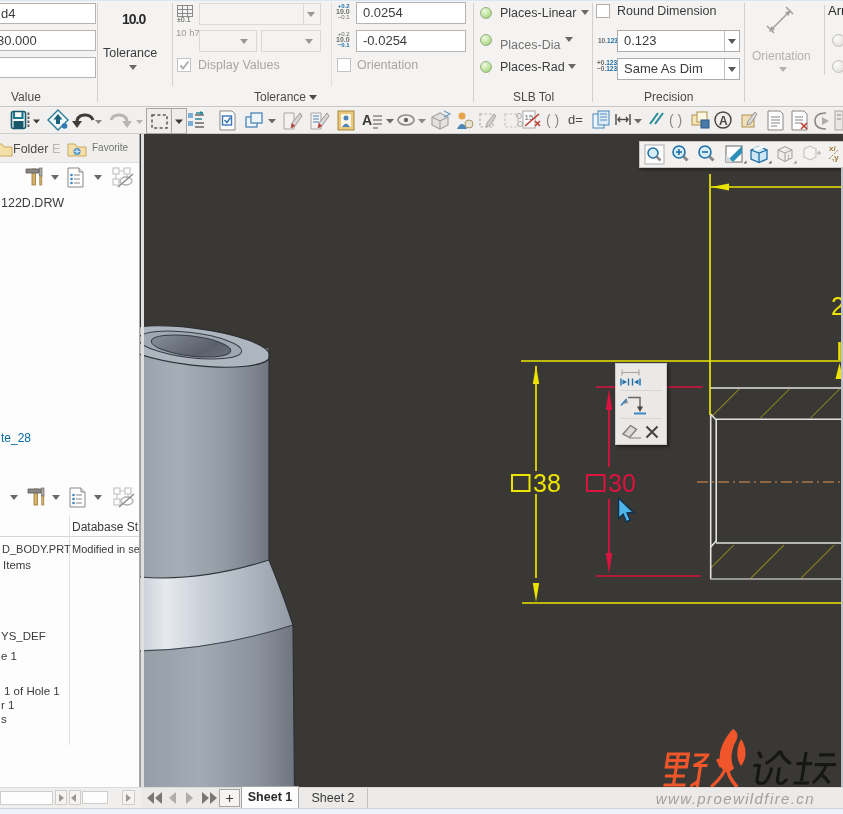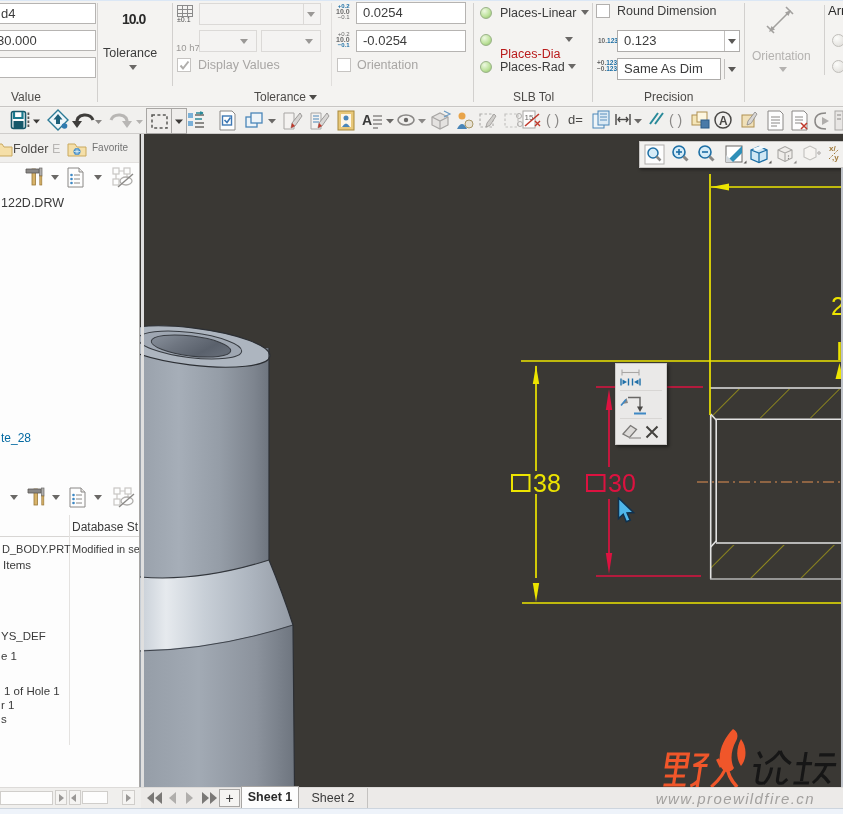--- a/index.html
+++ b/index.html
@@ -34,21 +34,21 @@
     linear-gradient(#8a8a8a 0 0) 0 8px/16px 1px no-repeat,
     linear-gradient(#8a8a8a 0 0) 0 11px/16px 1px no-repeat,
     linear-gradient(#8a8a8a 0 0) 0 0/1px 12px no-repeat,
     linear-gradient(#8a8a8a 0 0) 5px 0/1px 12px no-repeat,
     linear-gradient(#8a8a8a 0 0) 10px 0/1px 12px no-repeat,
     linear-gradient(#8a8a8a 0 0) 15px 0/1px 12px no-repeat"></div>
   <div class="abs" style="left:177px;top:15px;font-size:7px;color:#4a4a4a">±0.1</div>
   <div class="dfld" style="left:199px;top:2px;width:122px;height:22px"></div>
   <div class="abs" style="left:303px;top:3px;width:17px;height:20px;border-left:1px solid #dbd9d7"></div>
   <div class="darr" style="left:307px;top:11px"></div>
-  <div class="abs" style="left:176px;top:41px;font-size:9.5px;color:#9a9896">10 h7</div>
+  <div class="abs" style="left:176px;top:26px;font-size:9.5px;color:#9a9896">10 h7</div>
   <div class="dfld" style="left:199px;top:29px;width:58px;height:22px"></div>
   <div class="darr" style="left:240px;top:38px"></div>
   <div class="dfld" style="left:261px;top:29px;width:60px;height:22px"></div>
   <div class="darr" style="left:305px;top:38px"></div>
   <div class="cb" style="left:177px;top:57px;border-color:#c6c4c2"></div>
   <svg class="abs" style="left:178px;top:58px" width="13" height="13">
       <path d="M2.5 6.5 L5 9.5 L10.5 2.5" stroke="#b0aeac" stroke-width="2" fill="none"></path>
     </svg>
   <div class="abs" style="left:198px;top:57px;font-size:12.5px;color:#a8a6a4">Display Values</div>
   <div class="glbl" style="left:254px;top:89px">Tolerance <span class="tdown" style="border-top-color:#4c4a48"></span></div>
@@ -59,36 +59,36 @@
   <div class="abs" style="left:336px;top:31px;width:20px;height:16px;font-size:6px;line-height:5px;color:#6a6a6a">&nbsp;+0.2<br><b style="font-size:7px">10.0</b><br><span style="color:#1d6fa5;font-weight:bold">&nbsp;−0.1</span></div>
   <div class="fld" style="left:356px;top:29px;width:110px;height:22px;line-height:20px">-0.0254</div>
   <div class="cb" style="left:337px;top:57px;border-color:#c6c4c2"></div>
   <div class="abs" style="left:357px;top:57px;font-size:12.5px;color:#a8a6a4">Orientation</div>
   <div class="sep" style="left:473px;top:2px;height:99px"></div>
 
   <div class="abs" style="left:480px;top:6px;width:12px;height:12px;border-radius:50%;border:1px solid #9ab288;background:radial-gradient(circle at 35% 30%,#eef8e2,#bfe39e 55%,#8cbd64)"></div>
   <div class="abs" style="left:500px;top:5px;font-size:12.5px;color:#3c3c3c">Places-Linear</div>
   <span class="tdown abs" style="left:581px;top:9px;position:absolute"></span>
   <div class="abs" style="left:480px;top:33px;width:12px;height:12px;border-radius:50%;border:1px solid #9ab288;background:radial-gradient(circle at 35% 30%,#eef8e2,#bfe39e 55%,#8cbd64)"></div>
-  <div class="abs" style="left:500px;top:46px;font-size:12.5px;color:#b91c1c">Places-Dia</div>
+  <div class="abs" style="left:500px;top:37px;font-size:12.5px;color:#737373">Places-Dia</div>
   <span class="tdown abs" style="left:565px;top:36px;position:absolute"></span>
   <div class="abs" style="left:480px;top:60px;width:12px;height:12px;border-radius:50%;border:1px solid #9ab288;background:radial-gradient(circle at 35% 30%,#eef8e2,#bfe39e 55%,#8cbd64)"></div>
   <div class="abs" style="left:500px;top:59px;font-size:12.5px;color:#3c3c3c">Places-Rad</div>
   <span class="tdown abs" style="left:568px;top:63px;position:absolute"></span>
   <div class="glbl" style="left:513px;top:89px">SLB Tol</div>
   <div class="sep" style="left:592px;top:2px;height:99px"></div>
 
   <div class="cb" style="left:596px;top:3px"></div>
   <div class="abs" style="left:617px;top:3px;font-size:12.5px;color:#3c3c3c">Round Dimension</div>
   <div class="abs" style="left:598px;top:36px;font-size:6.5px;font-weight:bold;color:#6a6a6a;letter-spacing:0">10.<span style="color:#1d6fa5">123</span></div>
   <div class="fld" style="left:617px;top:29px;width:123px;height:22px;line-height:20px;border-color:#aeacaa">0.123</div>
   <div class="abs" style="left:724px;top:30px;width:16px;height:20px;border-left:1px solid #c2c0be"></div>
   <div class="darr" style="left:728px;top:38px;border-top-color:#5a5856"></div>
   <div class="abs" style="left:597px;top:59px;width:22px;height:14px;font-size:6.5px;line-height:6px;font-weight:bold;color:#6a6a6a">+0.<span style="color:#1d6fa5">123</span><br>−0.<span style="color:#1d6fa5">123</span></div>
-  <div class="fld" style="left:617px;top:57px;width:104px;height:22px;line-height:20px;border-color:#aeacaa">Same As Dim</div>
+  <div class="fld" style="left:617px;top:57px;width:123px;height:22px;line-height:20px;border-color:#aeacaa">Same As Dim</div>
   <div class="abs" style="left:724px;top:58px;width:16px;height:20px;border-left:1px solid #c2c0be"></div>
   <div class="darr" style="left:728px;top:66px;border-top-color:#5a5856"></div>
   <div class="glbl" style="left:644px;top:89px">Precision</div>
   <div class="sep" style="left:744px;top:2px;height:99px"></div>
 
   <svg class="abs" style="left:764px;top:4px" width="32" height="32">
     <g stroke="#a2a09e" stroke-width="1.6" fill="none">
       <line x1="7" y1="25" x2="25" y2="7"></line>
       <line x1="3" y1="21" x2="10" y2="28"></line>
       <line x1="22" y1="2" x2="29" y2="9"></line>

